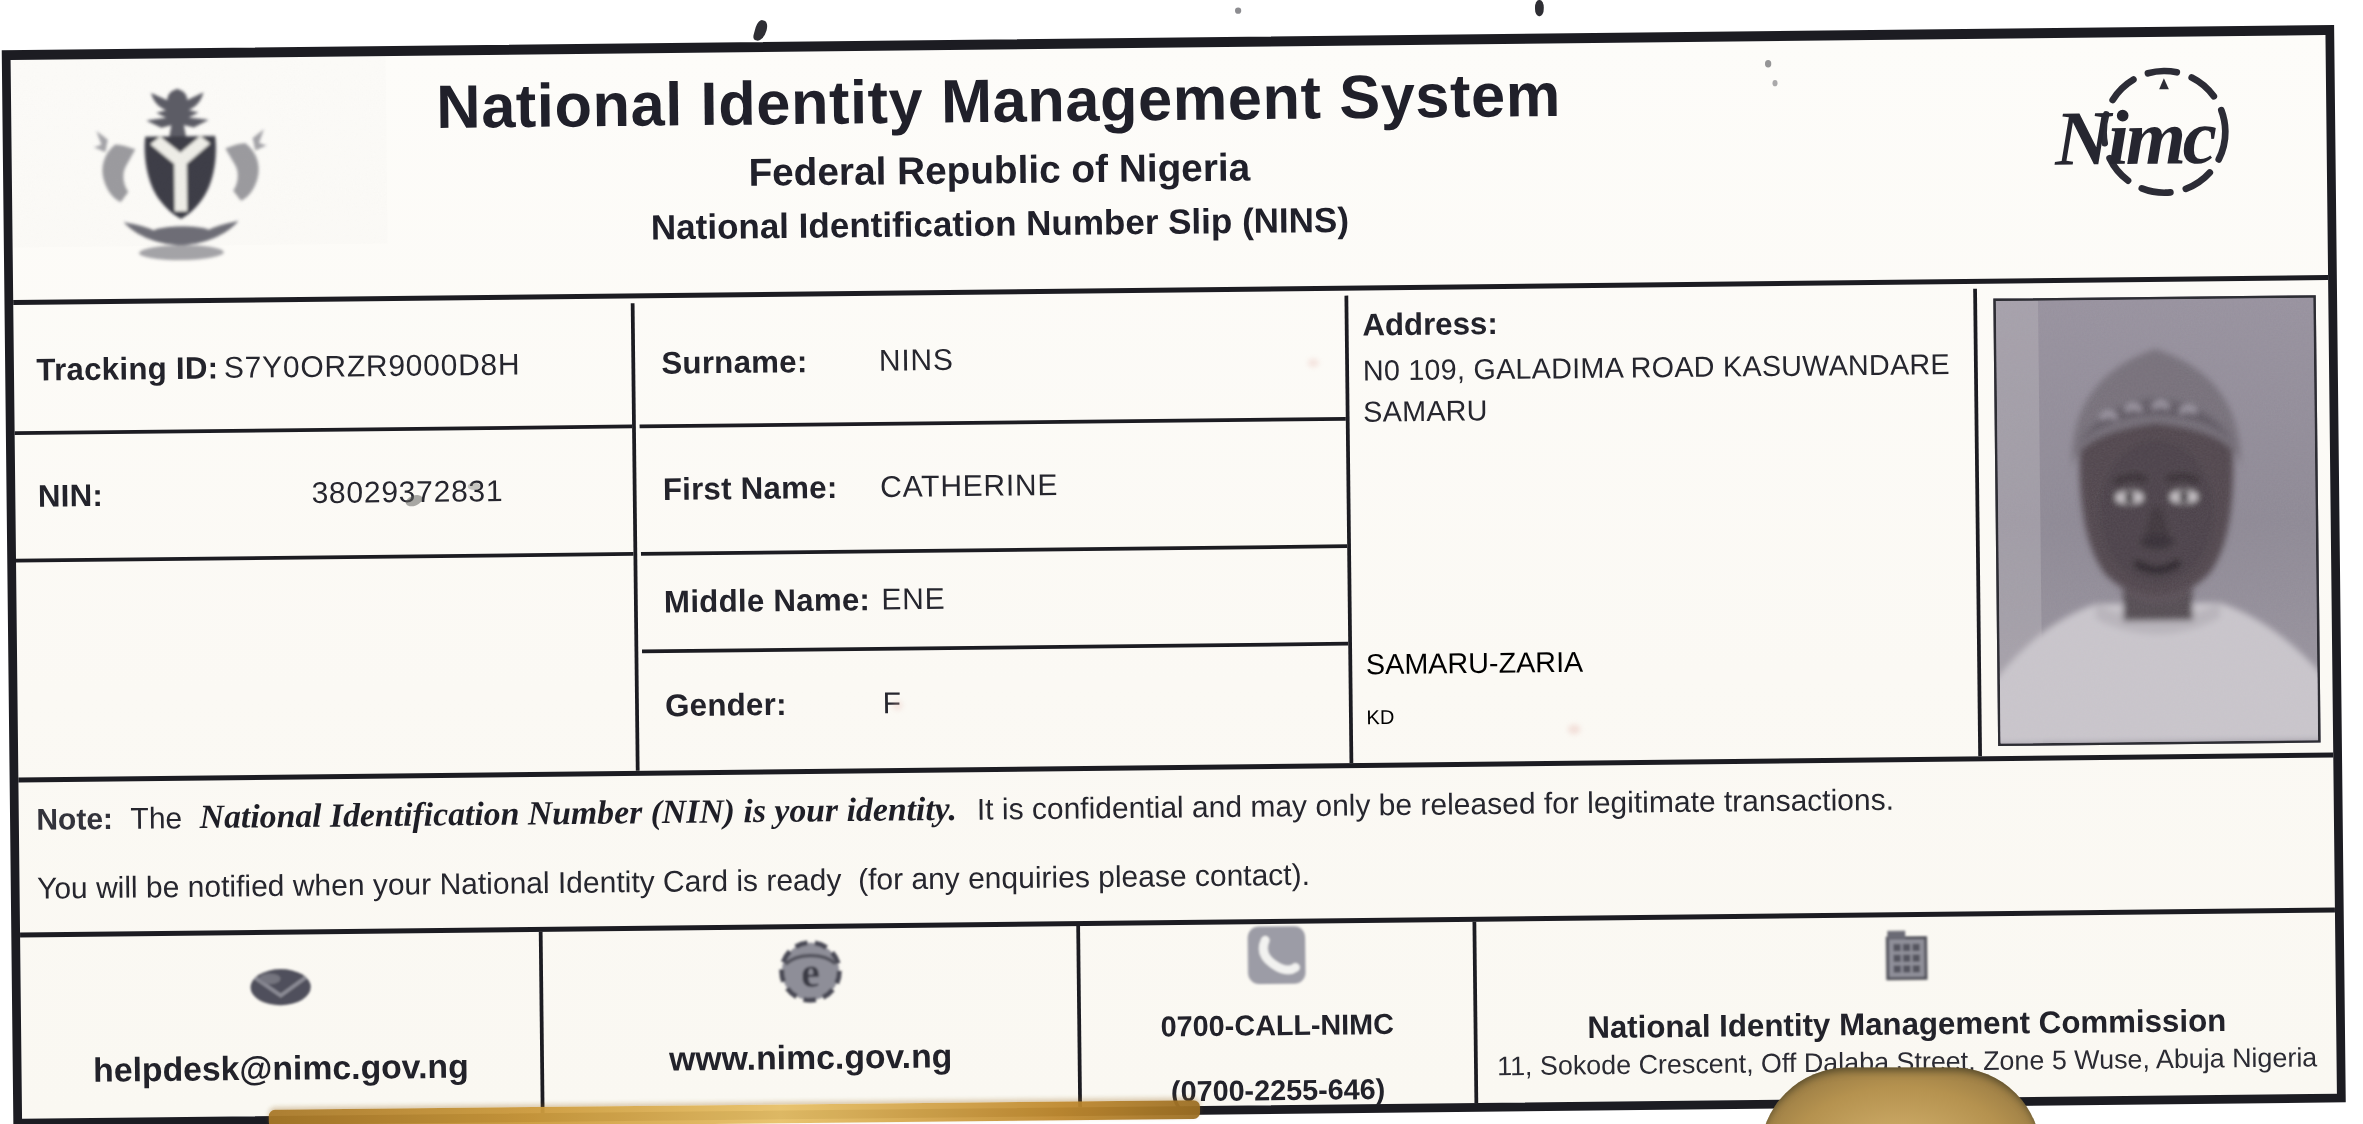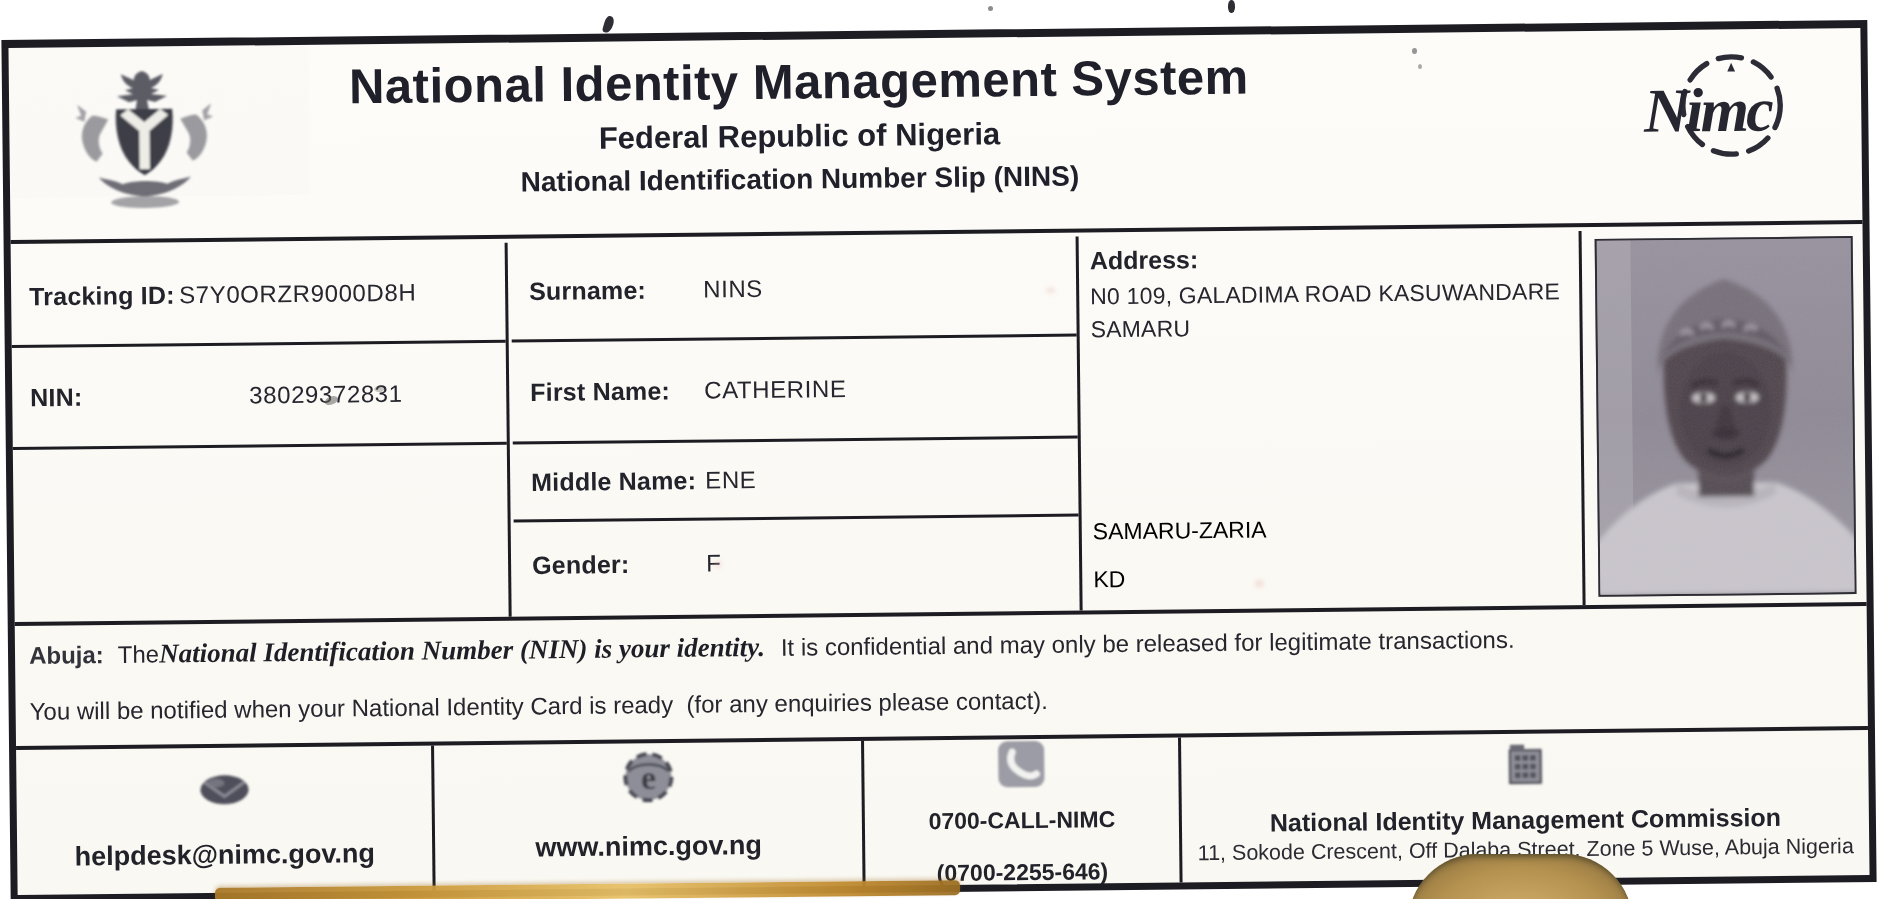--- a/index.html
+++ b/index.html
@@ -46,29 +46,29 @@
   .val{position:absolute;top:50%;transform:translateY(-50%);
        font-size:24px;color:#26262e;letter-spacing:.6px;}
   .val-tracking{left:168px;}
   .val-nin{left:237px;}
   .val-col2{left:192px;}
   
   .addr{padding:10px 8px 0 8px;color:#26262e;}
   .addr-label{font-size:25px;font-weight:bold;color:#23232b;}
   .addr-lines{margin-top:5px;font-size:23px;line-height:33px;letter-spacing:.2px;}
   .addr-line3{position:absolute;left:8px;top:282px;font-size:23px;}
-  .addr-line4{position:absolute;left:8px;top:330px;font-size:23px;}
+  .addr-line4{position:absolute;left:8px;top:330px;font-size:16px;}
   
   .photo{position:absolute;left:10px;top:8px;width:258px;height:358px;border:2px solid #2d2d33;background:#8f8a97;}
   .photo svg{display:block;width:100%;height:100%;}
   
   .note{position:absolute;left:0;top:578px;width:100%;height:120px;color:#26262e;}
   .note-line1{position:absolute;left:14px;top:14px;font-size:24px;white-space:nowrap;}
   .note-label{font-weight:bold;color:#33333b;margin-right:14px;}
-  .note-lead{}
+  .note-lead{margin-right:14px;}
   .note-emph{font-family:"Liberation Serif", serif;font-style:italic;font-weight:bold;font-size:27px;margin-right:16px;color:#1e1e26;}
   .note-line2{position:absolute;left:14px;top:72px;font-size:24px;white-space:pre-wrap;}
   .note-bottom{position:absolute;left:0;top:698px;width:100%;height:4px;background:var(--ink);}
   
   .fcell{position:absolute;top:702px;height:145px;text-align:center;color:#22222a;}
   .fc1{left:0;width:415px;}
   .fc2{left:418px;width:427px;}
   .fc3{left:848px;width:314px;}
   .fc4{left:1165px;width:687px;}
   .fdiv{position:absolute;top:702px;width:3px;height:145px;background:var(--ink);}
@@ -233,21 +233,21 @@
         </g>
         <rect width="256" height="358" filter="url(#pnoise)" opacity=".5"></rect>
       </svg>
     </div>
   </div>
 
   <div class="table-bottom"></div>
 
   <div class="note">
     <div class="note-line1">
-      <span class="note-label">Abuja:</span><span class="note-lead">The</span><span class="note-emph">National Identification Number (NIN) is your identity.</span><span class="note-rest">It is confidential and may only be released for legitimate transactions.</span>
+      <span class="note-label">Note:</span><span class="note-lead">The</span><span class="note-emph">National Identification Number (NIN) is your identity.</span><span class="note-rest">It is confidential and may only be released for legitimate transactions.</span>
     </div>
     <div class="note-line2">You will be notified when your National Identity Card is ready  (for any enquiries please contact).</div>
   </div>
   <div class="note-bottom"></div>
 
   <div class="fcell fc1">
     <svg class="ficon" viewBox="0 0 56 40">
       <g filter="url(#fblur)">
         <ellipse cx="28" cy="20" rx="25" ry="15" fill="#50505b"></ellipse>
         <path d="M7 12 l21 15 21 -15" stroke="#8a8a94" stroke-width="3" fill="none"></path>

